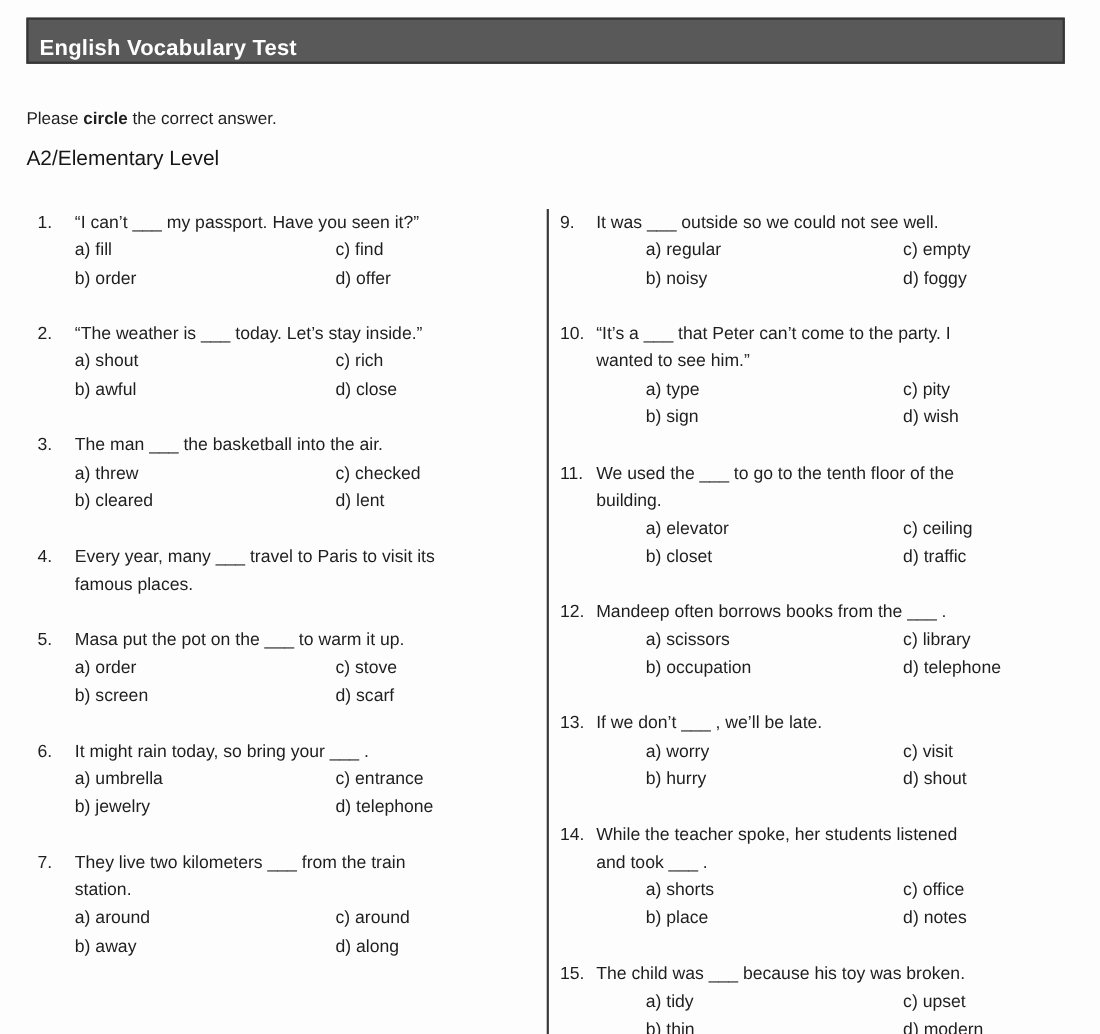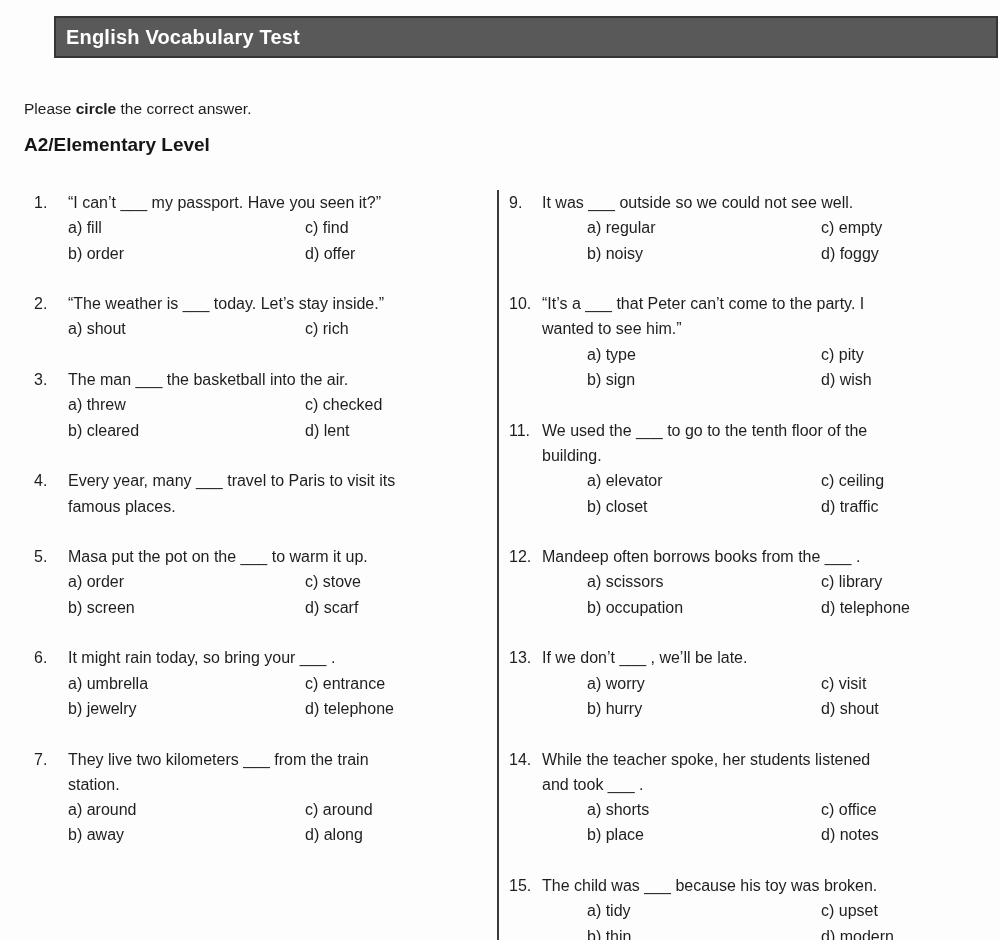--- a/index.html
+++ b/index.html
@@ -17,41 +17,40 @@
     overflow: hidden;
   }
   .header-bar {
     position: absolute;
     left: 24px; top: 16px;
     width: 944px; height: 42px;
     box-sizing: border-box;
     background: #595959;
     border: 2px solid #363636;
     display: flex;
-    align-items: center;
+    align-items: flex-end;
     padding-left: 10px;
-    margin-left: 30px;
   }
   .header-title {
     color: #ffffff;
     font-size: 20px;
     font-weight: bold;
     letter-spacing: 0.2px;
   }
   .instructions {
     position: absolute;
     left: 24px; top: 100px;
     font-size: 15.5px;
   }
   .instructions .b { font-weight: bold; }
   .section-title {
     position: absolute;
     left: 24px; top: 134px;
     font-size: 19px;
-    font-weight: bold;
+    font-weight: normal;
     color: #161616;
   }
   .columns {
     position: absolute;
     left: 24px; top: 190px;
     width: 952px; height: 750px;
     display: flex;
     font-size: 16px;
     line-height: 25.3px;
   }
@@ -119,20 +118,24 @@
       <div class="q-num">2.</div>
       <div class="q-body">
         <div class="q-stem">
                 <div>“The weather is ___ today. Let’s stay inside.”</div>
               </div>
         <div class="q-options">
                 <div class="opt-row">
                   <div class="opt-first">a) shout</div>
                   <div class="opt-second">c) rich</div>
                 </div>
+                <div class="opt-row">
+                  <div class="opt-first">b) awful</div>
+                  <div class="opt-second">d) close</div>
+                </div>
               </div>
       </div>
     </div>
   </div>
 
   <div class="question">
     <div class="q-row">
       <div class="q-num">3.</div>
       <div class="q-body">
         <div class="q-stem">

